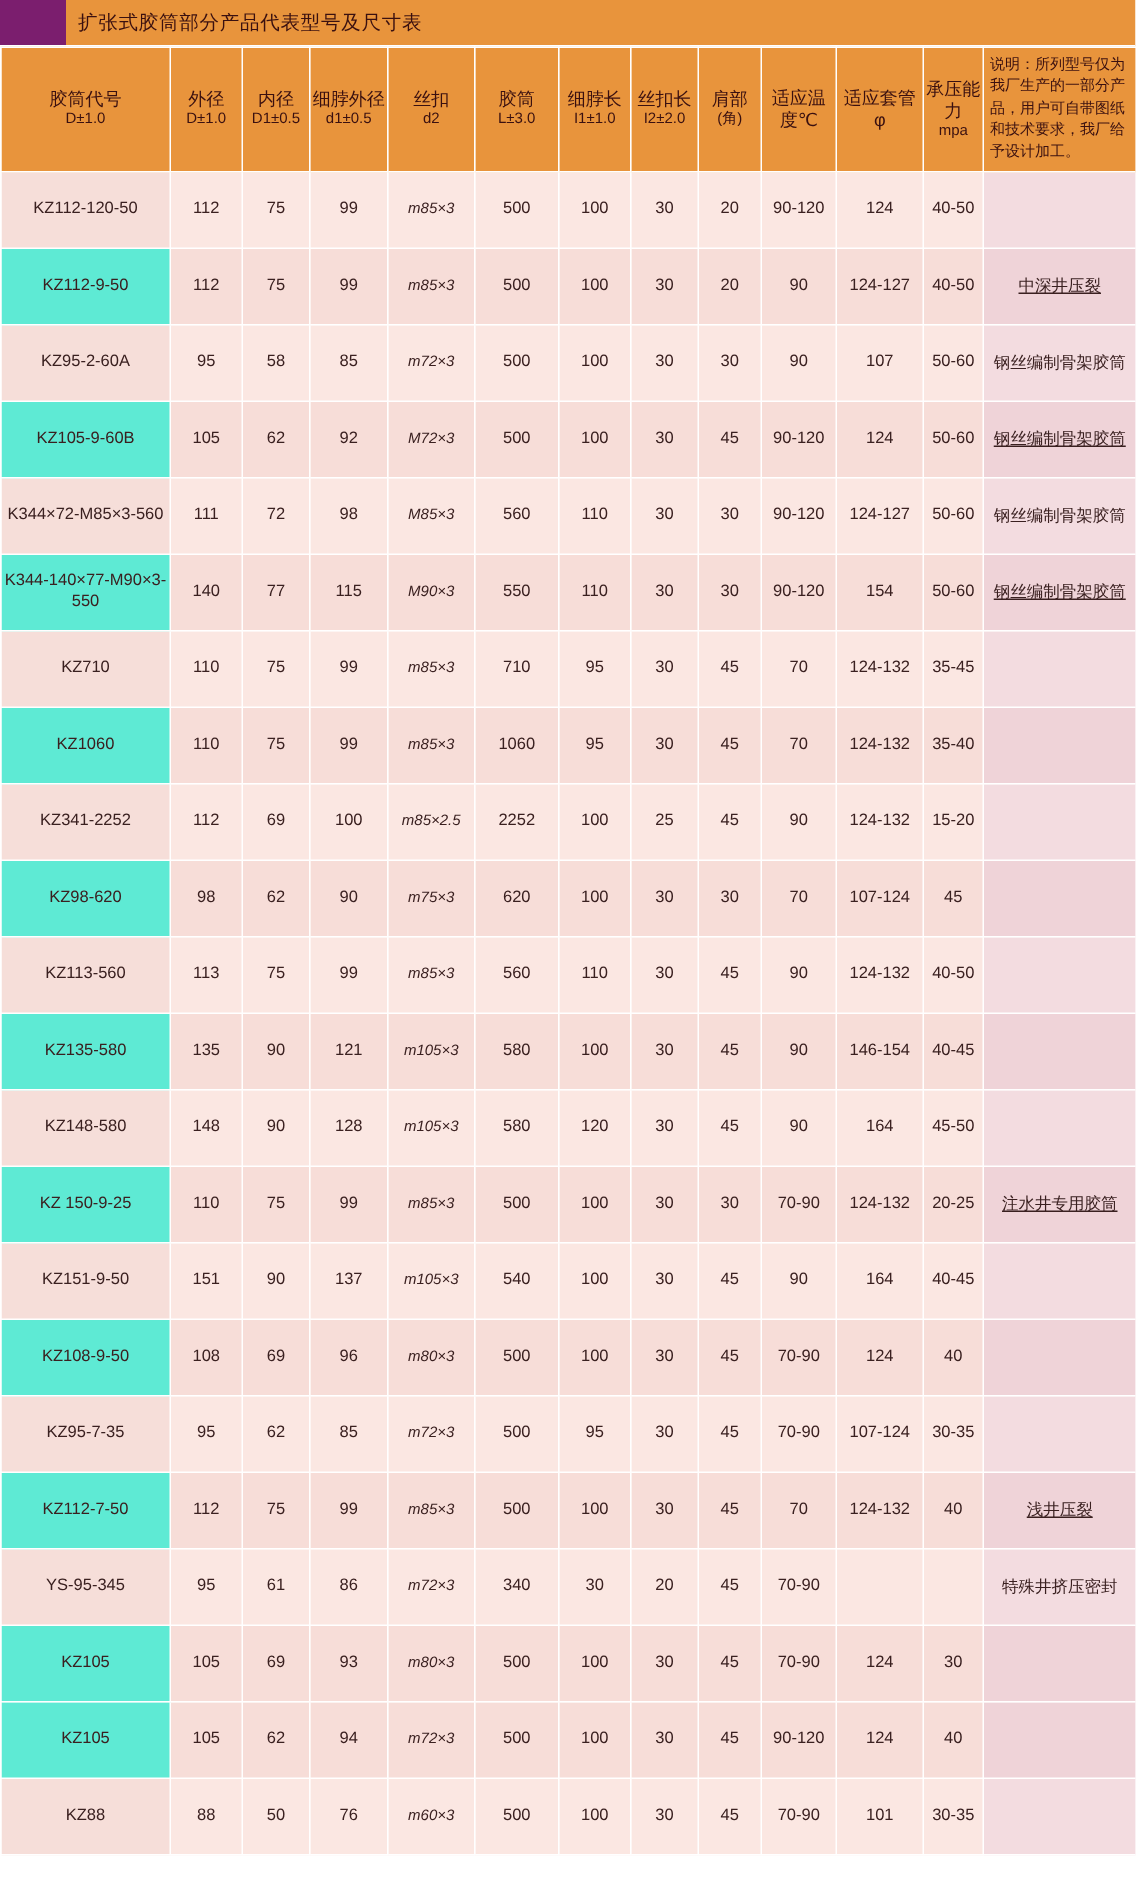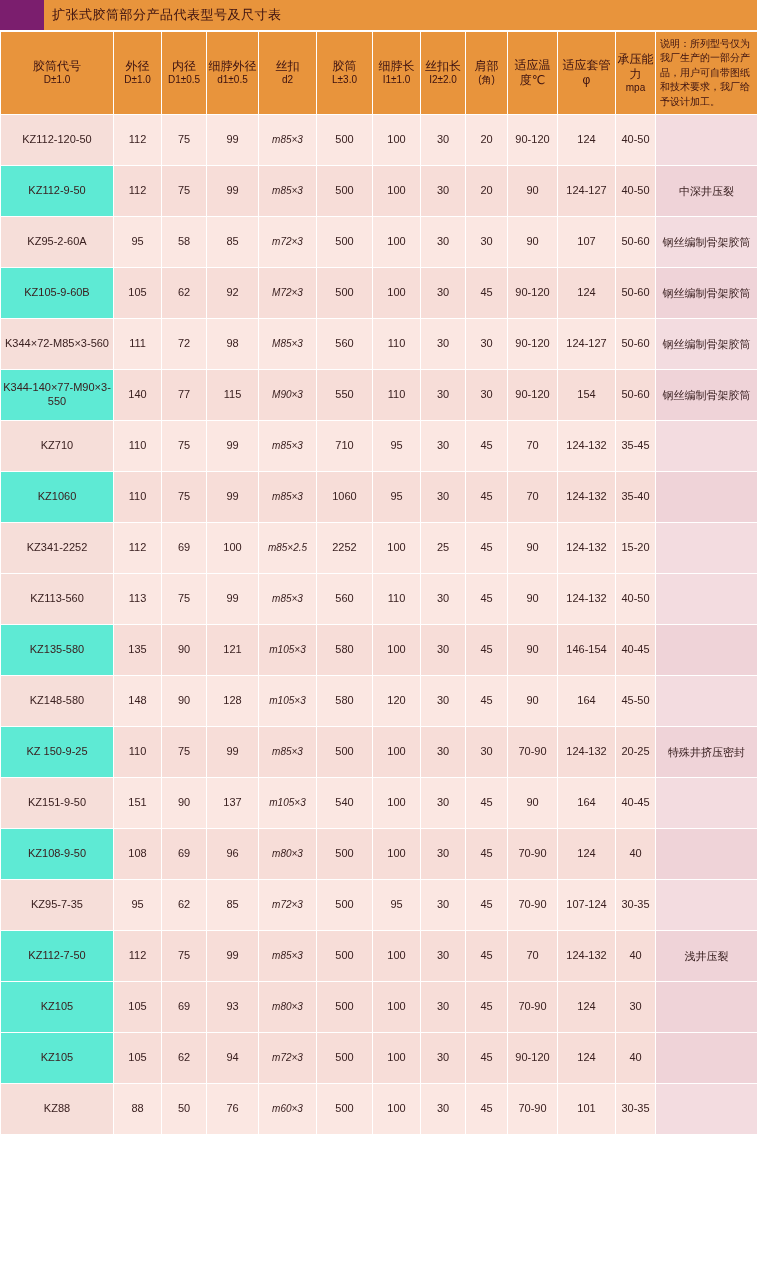--- a/index.html
+++ b/index.html
@@ -80,21 +80,21 @@
     font-size:11px;
     line-height:1.35;
   }
   tbody td.thread{
     font-size:10px;
     line-height:1.4;
     font-style:italic;
   }
   tbody tr.alt td{background:#f7ddd8;}
   tbody tr.alt td.code{background:#5eead4;}
-  tbody tr.alt td.note{background:#efd3d8;}
+  tbody tr.alt td.note{background:#efd3d8;text-decoration:underline;}
 </style>
 </head>
 <body>
 
 <div class="page">
 
   <div class="titlebar">
     <div class="sidebar"></div>
     <div class="title">扩张式胶筒部分产品代表型号及尺寸表</div>
   </div>
@@ -295,20 +295,35 @@
           <td class="thread">m85×​2.5</td>
           <td>2252</td>
           <td>100</td>
           <td>25</td>
           <td>45</td>
           <td>90</td>
           <td>124-132</td>
           <td>15-20</td>
           <td class="note"></td>
         </tr>
+        <tr class="alt">
+          <td class="code">KZ98-​620</td>
+          <td>98</td>
+          <td>62</td>
+          <td>90</td>
+          <td class="thread">m75×​3</td>
+          <td>620</td>
+          <td>100</td>
+          <td>30</td>
+          <td>30</td>
+          <td>70</td>
+          <td>107-124</td>
+          <td>45</td>
+          <td class="note"></td>
+        </tr>
         <tr>
           <td class="code">KZ113-​560</td>
           <td>113</td>
           <td>75</td>
           <td>99</td>
           <td class="thread">m85×​3</td>
           <td>560</td>
           <td>110</td>
           <td>30</td>
           <td>45</td>
@@ -353,21 +368,21 @@
           <td>75</td>
           <td>99</td>
           <td class="thread">m85×​3</td>
           <td>500</td>
           <td>100</td>
           <td>30</td>
           <td>30</td>
           <td>70-90</td>
           <td>124-132</td>
           <td>20-25</td>
-          <td class="note">特殊井挤压密封</td>
+          <td class="note">注水井专用胶筒</td>
         </tr>
         <tr>
           <td class="code">KZ151-​9-​50</td>
           <td>151</td>
           <td>90</td>
           <td>137</td>
           <td class="thread">m105×​3</td>
           <td>540</td>
           <td>100</td>
           <td>30</td>
@@ -415,20 +430,35 @@
           <td class="thread">m85×​3</td>
           <td>500</td>
           <td>100</td>
           <td>30</td>
           <td>45</td>
           <td>70</td>
           <td>124-132</td>
           <td>40</td>
           <td class="note">浅井压裂</td>
         </tr>
+        <tr>
+          <td class="code">YS-​95-​345</td>
+          <td>95</td>
+          <td>61</td>
+          <td>86</td>
+          <td class="thread">m72×​3</td>
+          <td>340</td>
+          <td>30</td>
+          <td>20</td>
+          <td>45</td>
+          <td>70-90</td>
+          <td></td>
+          <td></td>
+          <td class="note">特殊井挤压密封</td>
+        </tr>
         <tr class="alt">
           <td class="code">KZ105</td>
           <td>105</td>
           <td>69</td>
           <td>93</td>
           <td class="thread">m80×​3</td>
           <td>500</td>
           <td>100</td>
           <td>30</td>
           <td>45</td>

